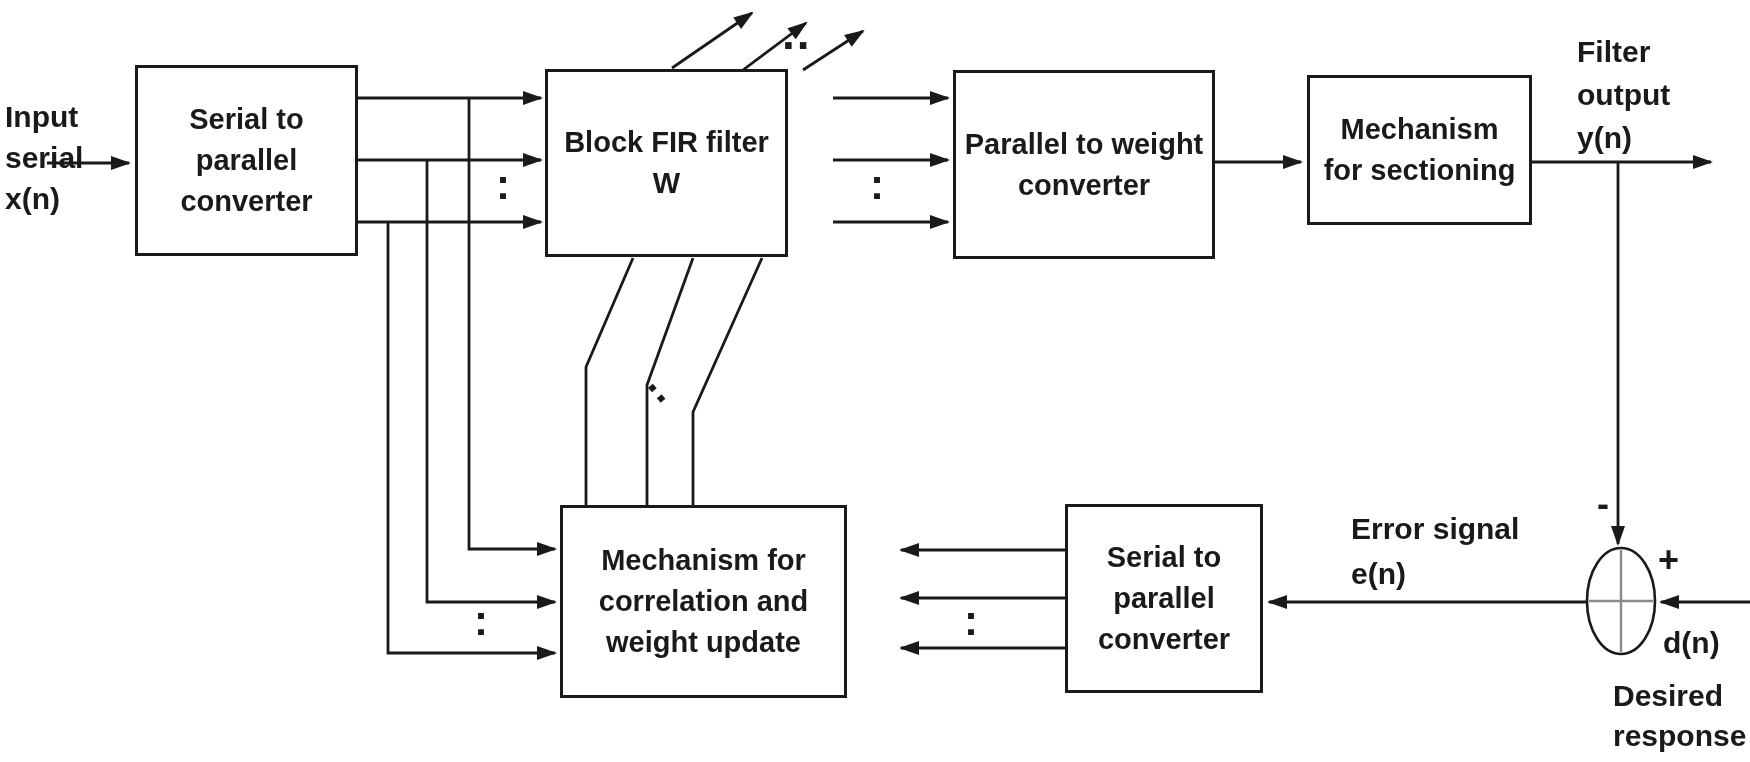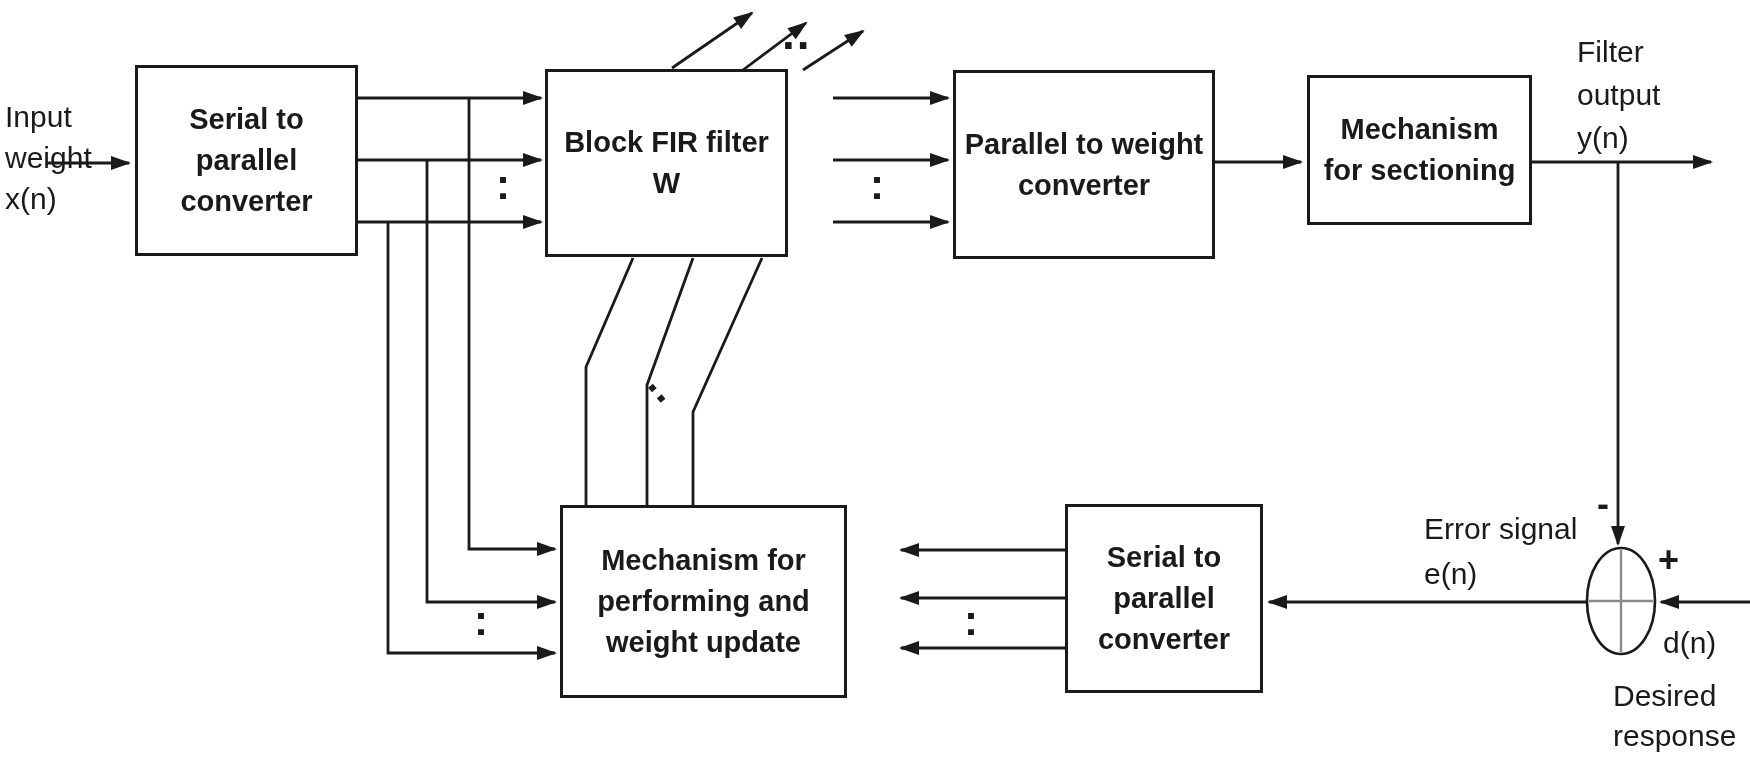--- a/index.html
+++ b/index.html
@@ -22,21 +22,21 @@
   .box-label{
     text-align:center;
     font-weight:bold;
     font-size:29px;
     line-height:41px;
     white-space:nowrap;
   }
   .box-label span{display:block;}
   .float-label{
     position:absolute;
-    font-weight:normal;
+    font-weight:bold;
     font-size:30px;
     line-height:41px;
     white-space:nowrap;
   }
   .float-label span{display:block;}
   .op{
     position:absolute;
     font-weight:bold;
     font-size:36px;
     line-height:36px;
@@ -150,46 +150,46 @@
   <div class="box" style="left:1307px;top:75px;width:225px;height:150px">
     <div class="box-label">
       <span>Mechanism</span>
       <span>for sectioning</span>
     </div>
   </div>
 
   <div class="box" style="left:560px;top:505px;width:287px;height:193px">
     <div class="box-label">
       <span>Mechanism for</span>
-      <span>performing and</span>
+      <span>correlation and</span>
       <span>weight update</span>
     </div>
   </div>
 
   <div class="box" style="left:1065px;top:504px;width:198px;height:189px">
     <div class="box-label">
       <span>Serial to</span>
       <span>parallel</span>
       <span>converter</span>
     </div>
   </div>
 
   <div class="float-label" style="left:5px;top:96px">
     <span>Input</span>
-    <span>weight</span>
+    <span>serial</span>
     <span>x(n)</span>
   </div>
 
   <div class="float-label" style="left:1577px;top:30px;line-height:43px">
     <span>Filter</span>
     <span>output</span>
     <span>y(n)</span>
   </div>
 
-  <div class="float-label" style="left:1424px;top:506px;line-height:45px">
+  <div class="float-label" style="left:1351px;top:506px;line-height:45px">
     <span>Error signal</span>
     <span>e(n)</span>
   </div>
 
   <div class="float-label" style="left:1663px;top:622px">
     <span>d(n)</span>
   </div>
 
   <div class="float-label" style="left:1613px;top:676px;line-height:40px">
     <span>Desired</span>

